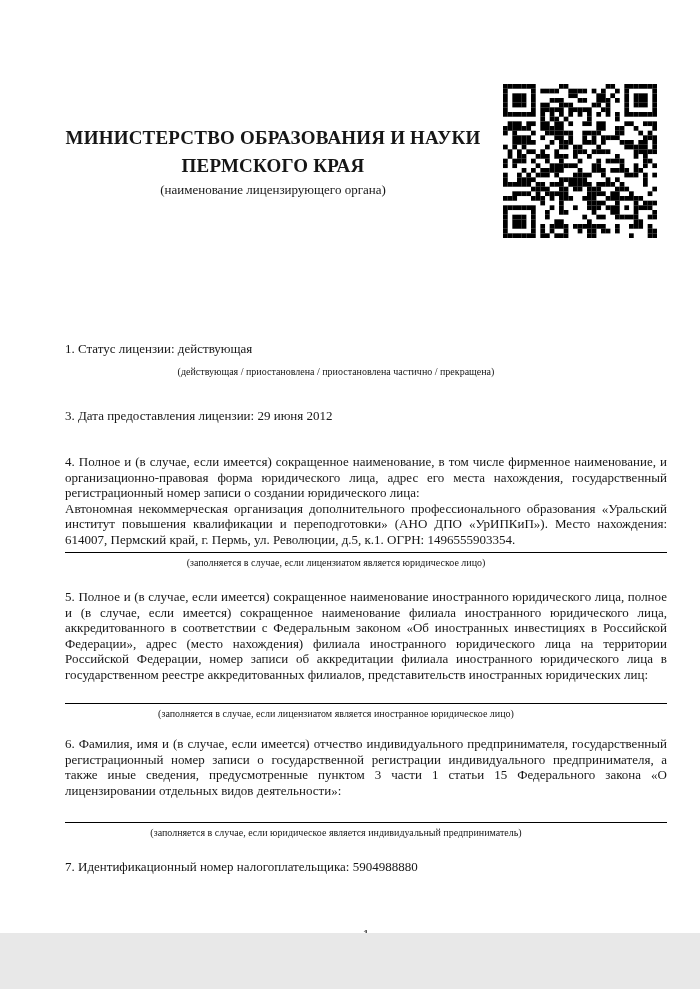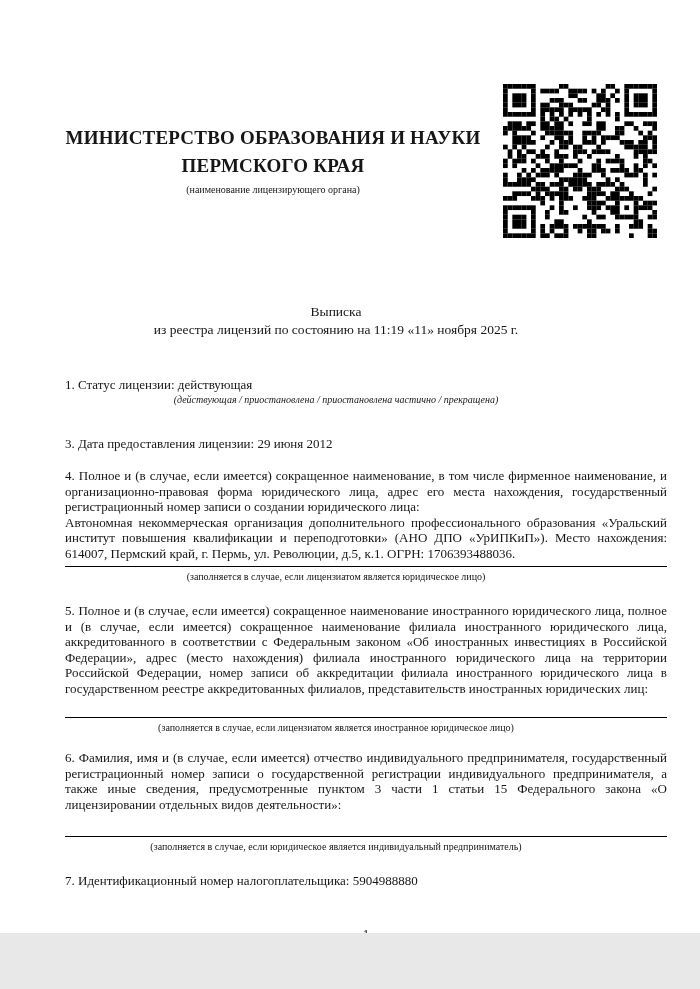--- a/index.html
+++ b/index.html
@@ -11,43 +11,43 @@
     color:#161616;
     overflow:hidden;
     margin:0 auto;
   }
   
   .ministry{
     position:absolute;left:64px;top:124px;width:418px;
     text-align:center;
   }
   .ministry-name{font-weight:700;font-size:19px;line-height:28px;letter-spacing:.2px;}
-  .ministry-caption{font-size:10px;margin-top:3px;line-height:13px;}
+  .ministry-caption{font-size:13px;margin-top:3px;line-height:13px;}
   .qr{position:absolute;left:503px;top:84px;width:154px;height:154px;}
   .qr svg{display:block;}
   
   .doc-body{
     position:absolute;left:65px;top:303px;width:602px;
     font-size:13px;line-height:15.5px;
   }
   .doc-title{text-align:center;margin:0 60px 0 0;font-size:13.5px;line-height:18px;}
   .line-item{margin:0;}
   .para{margin:0;text-align:justify;}
   .note{
     font-size:10px;line-height:13px;
     text-align:center;
     margin:3px 60px 0 0;
   }
   .rule{border:0;border-top:1.6px solid #000;margin:0;height:0;}
   
   .mt-item1{margin-top:38px;}
-  .mt-note1{margin-top:0;font-style:italic;}
+  .mt-note1{margin-top:8px;}
   .mt-item2{margin-top:21px;}
   .mt-item3{margin-top:30px;}
-  .mt-item4{margin-top:17px;}
+  .mt-item4{margin-top:31px;}
   .mt-rule4{margin-top:5px;}
   .mt-item5{margin-top:20px;}
   .mt-rule5{margin-top:21px;}
   .mt-item6{margin-top:16px;}
   .mt-rule6{margin-top:24px;}
   .mt-item7{margin-top:20px;}
   
   .page-number{
     position:absolute;left:65px;top:926px;width:602px;
     text-align:center;font-size:13px;
@@ -605,33 +605,29 @@
           <rect x="88.67" y="149.33" width="4.73" height="4.73"></rect>
           <rect x="126.00" y="149.33" width="4.73" height="4.73"></rect>
           <rect x="144.67" y="149.33" width="4.73" height="4.73"></rect>
           <rect x="149.33" y="149.33" width="4.73" height="4.73"></rect>
         </svg>
       </div>
   </header>
 
   <main class="doc-body">
 
-    <div class="doc-title">
-      <div>Выписка</div>
-      <div>из реестра лицензий по состоянию на 11:19 «11» ноября 2025 г.</div>
-    </div>
 
     <p class="line-item mt-item1">1. Статус лицензии: действующая</p>
     <div class="note mt-note1">(действующая / приостановлена / приостановлена частично / прекращена)</div>
 
 
     <p class="line-item mt-item3">3. Дата предоставления лицензии: 29 июня 2012</p>
 
     <p class="para mt-item4">4. Полное и (в случае, если имеется) сокращенное наименование, в том числе фирменное наименование, и организационно-правовая форма юридического лица, адрес его места нахождения, государственный регистрационный номер записи о создании юридического лица:</p>
-    <p class="para">Автономная некоммерческая организация дополнительного профессионального образования «Уральский институт повышения квалификации и переподготовки» (АНО ДПО «УрИПКиП»). Место нахождения: 614007, Пермский край, г. Пермь, ул. Революции, д.5, к.1. ОГРН: 1706393488036.</p>
+    <p class="para">Автономная некоммерческая организация дополнительного профессионального образования «Уральский институт повышения квалификации и переподготовки» (АНО ДПО «УрИПКиП»). Место нахождения: 614007, Пермский край, г. Пермь, ул. Революции, д.5, к.1. ОГРН: 1496555903354.</p>
     <hr class="rule mt-rule4">
     <div class="note">(заполняется в случае, если лицензиатом является юридическое лицо)</div>
 
     <p class="para mt-item5">5. Полное и (в случае, если имеется) сокращенное наименование иностранного юридического лица, полное и (в случае, если имеется) сокращенное наименование филиала иностранного юридического лица, аккредитованного в соответствии с Федеральным законом «Об иностранных инвестициях в Российской Федерации», адрес (место нахождения) филиала иностранного юридического лица на территории Российской Федерации, номер записи об аккредитации филиала иностранного юридического лица в государственном реестре аккредитованных филиалов, представительств иностранных юридических лиц:</p>
     <hr class="rule mt-rule5">
     <div class="note">(заполняется в случае, если лицензиатом является иностранное юридическое лицо)</div>
 
     <p class="para mt-item6">6. Фамилия, имя и (в случае, если имеется) отчество индивидуального предпринимателя, государственный регистрационный номер записи о государственной регистрации индивидуального предпринимателя, а также иные сведения, предусмотренные пунктом 3 части 1 статьи 15 Федерального закона «О лицензировании отдельных видов деятельности»:</p>
     <hr class="rule mt-rule6">
     <div class="note">(заполняется в случае, если юридическое является индивидуальный предприниматель)</div>

